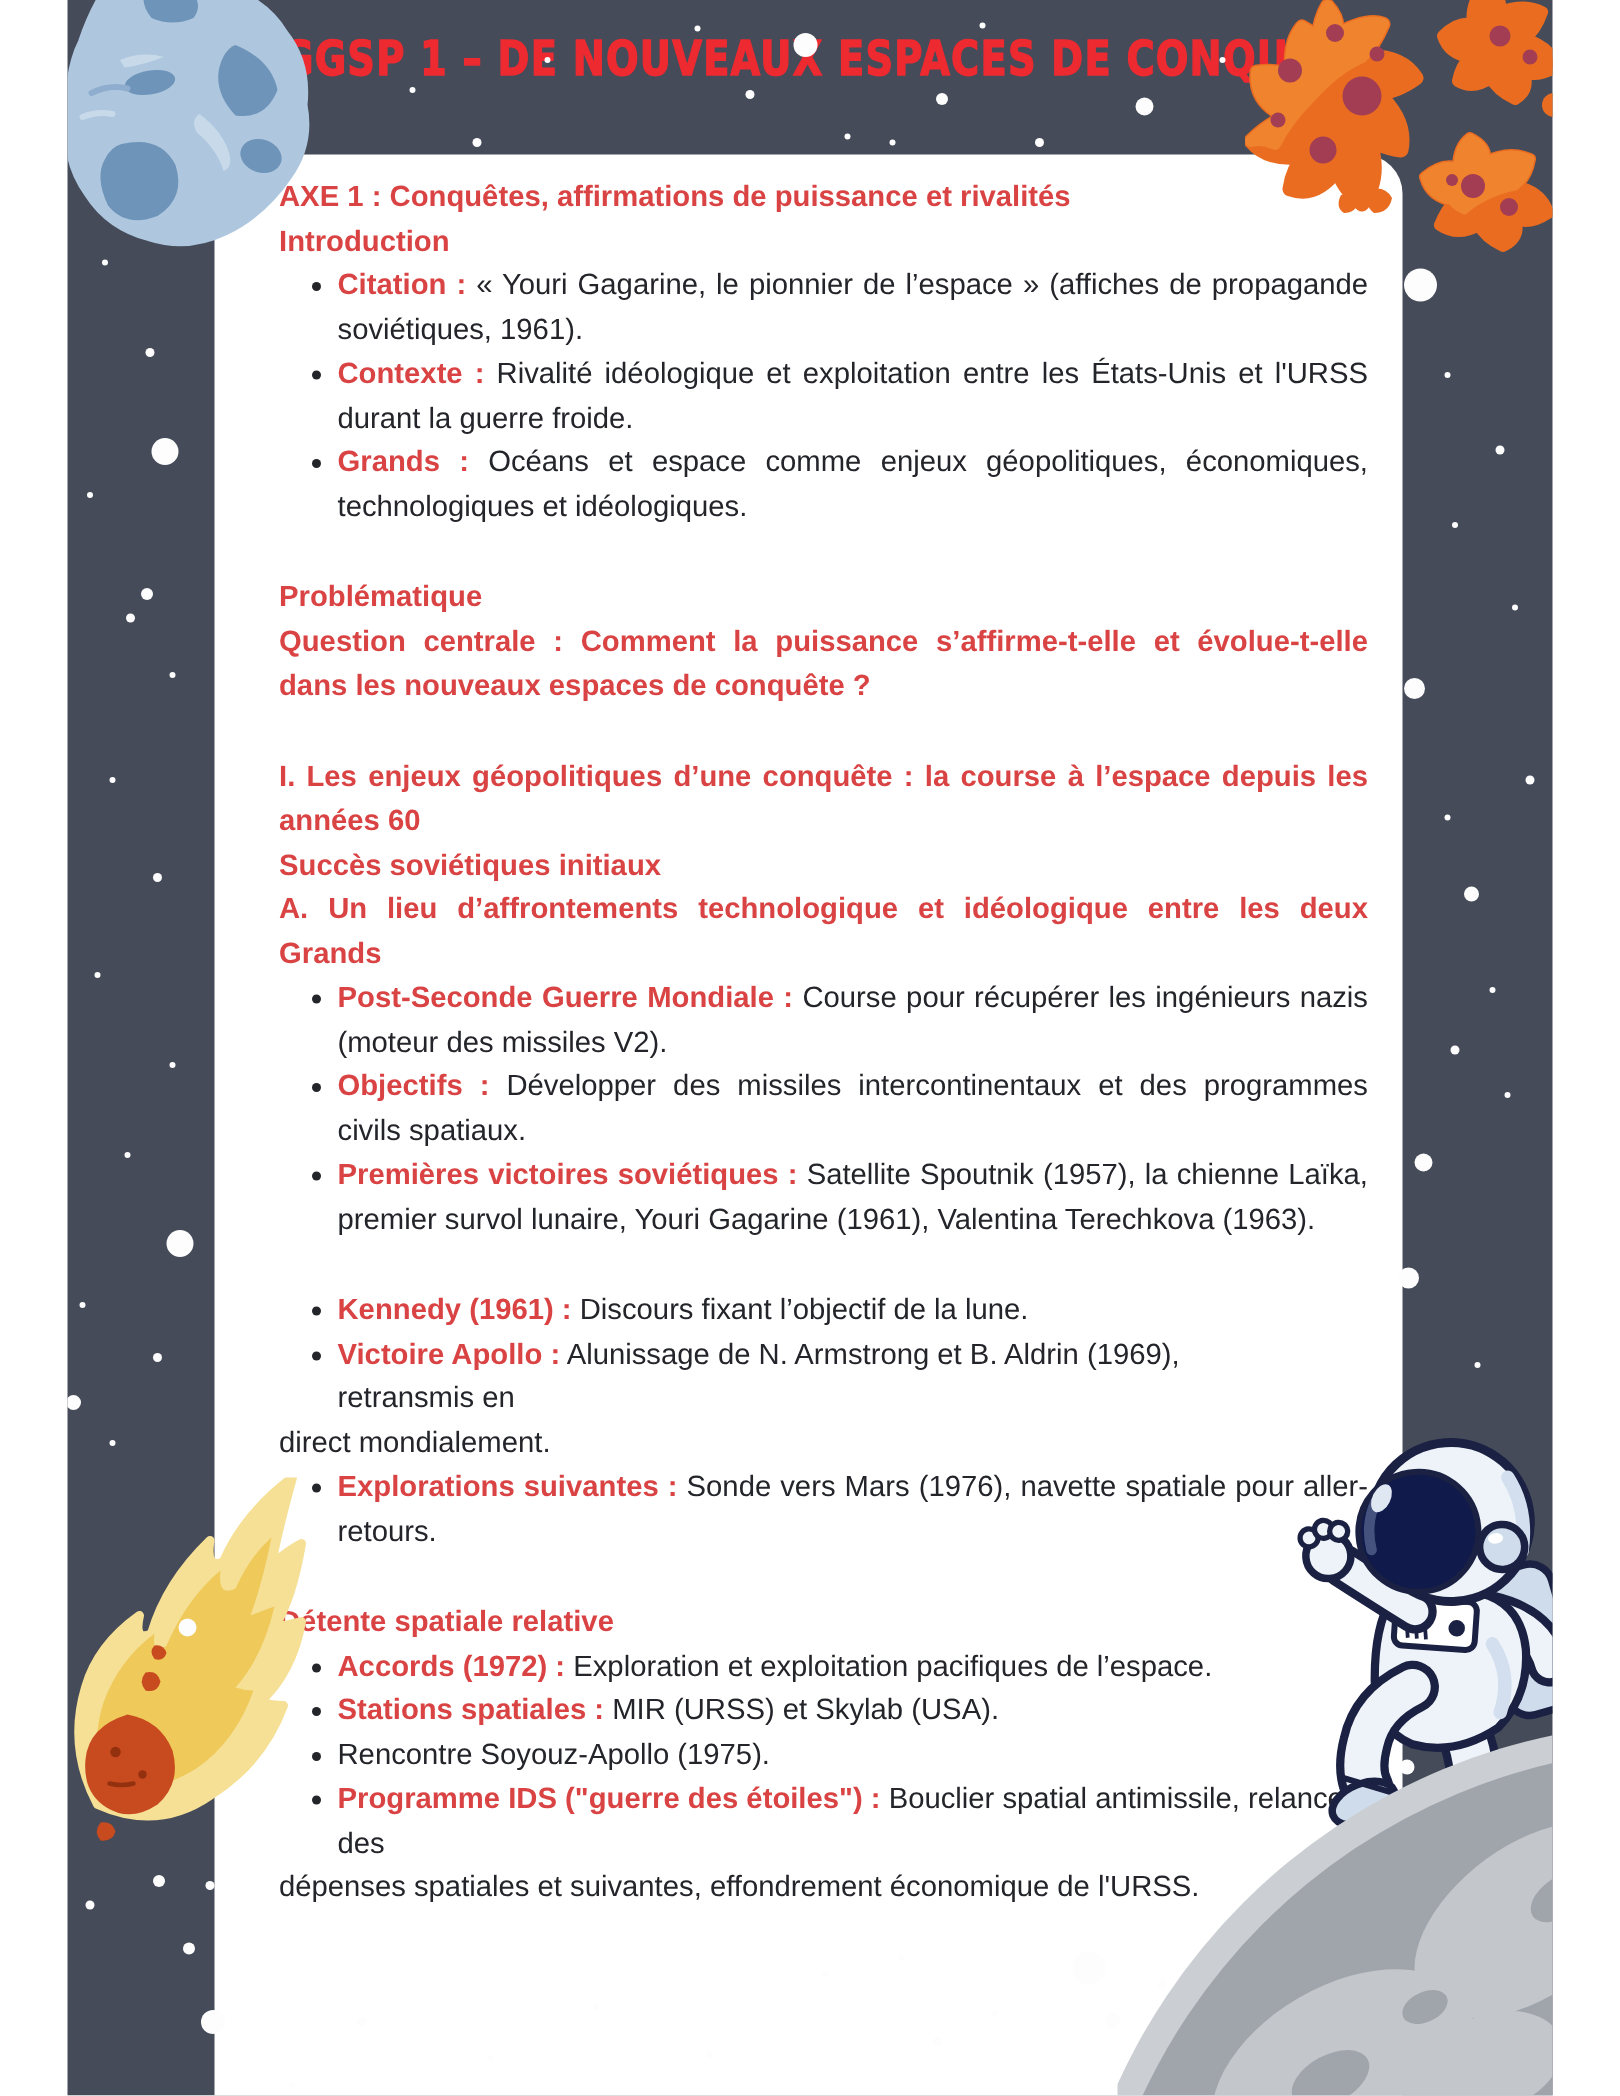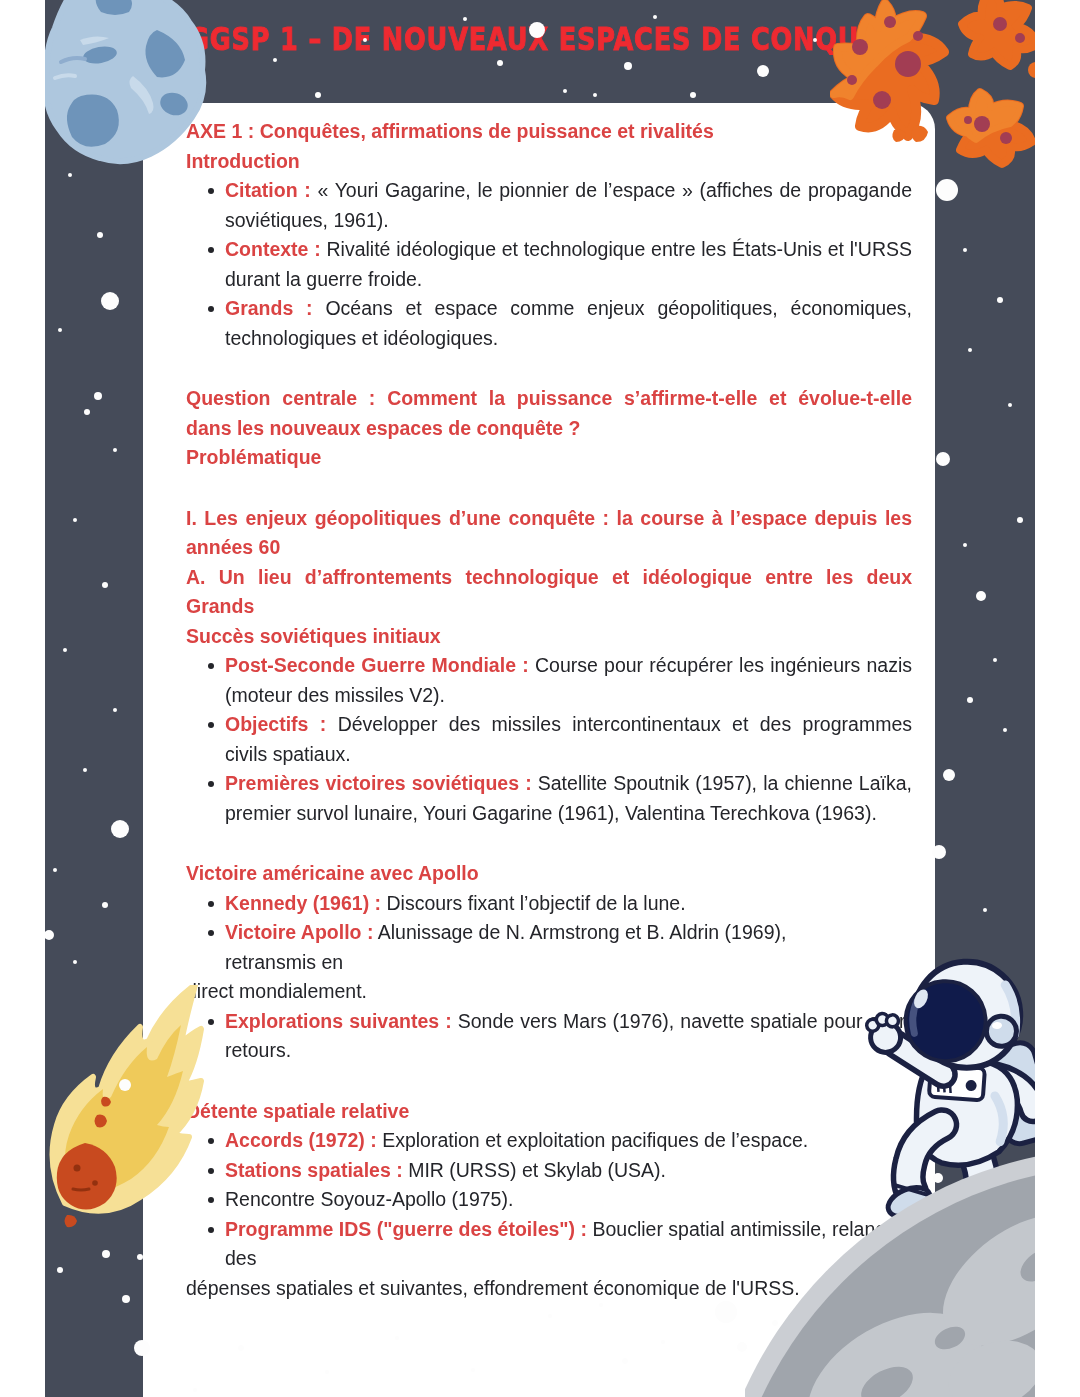--- a/index.html
+++ b/index.html
@@ -58,56 +58,55 @@
     <div class="section">
       <p class="h">AXE 1 : Conquêtes, affirmations de puissance et rivalités</p>
       <p class="h">Introduction</p>
       <ul class="bullets">
         <li class="bullet">
             <span class="bdot"></span>
           <p><span class="lead">Citation :</span><span> « Youri Gagarine, le pionnier de l’espace » (affiches de propagande soviétiques, 1961).</span></p>
           </li>
         <li class="bullet">
             <span class="bdot"></span>
-          <p><span class="lead">Contexte :</span><span> Rivalité idéologique et technologique entre les États-Unis et l'URSS durant la guerre froide.</span></p>
+          <p><span class="lead">Contexte :</span><span> Rivalité idéologique et exploitation entre les États-Unis et l'URSS durant la guerre froide.</span></p>
           </li>
         <li class="bullet">
             <span class="bdot"></span>
           <p><span class="lead">Grands :</span><span> Océans et espace comme enjeux géopolitiques, économiques, technologiques et idéologiques.</span></p>
           </li>
       </ul>
     </div>
 
     <div class="section">
+      <p class="h">Problématique</p>
       <p class="h">Question centrale : Comment la puissance s’affirme-t-elle et évolue-t-elle dans les nouveaux espaces de conquête ?</p>
-      <p class="h">Problématique</p>
     </div>
 
     <div class="section">
       <p class="h">I. Les enjeux géopolitiques d’une conquête : la course à l’espace depuis les années 60</p>
+      <p class="h">Succès soviétiques initiaux</p>
       <p class="h">A. Un lieu d’affrontements technologique et idéologique entre les deux Grands</p>
-      <p class="h">Succès soviétiques initiaux</p>
       <ul class="bullets">
         <li class="bullet">
             <span class="bdot"></span>
           <p><span class="lead">Post-Seconde Guerre Mondiale :</span><span> Course pour récupérer les ingénieurs nazis (moteur des missiles V2).</span></p>
           </li>
         <li class="bullet">
             <span class="bdot"></span>
           <p><span class="lead">Objectifs :</span><span> Développer des missiles intercontinentaux et des programmes civils spatiaux.</span></p>
           </li>
         <li class="bullet">
             <span class="bdot"></span>
           <p><span class="lead">Premières victoires soviétiques :</span><span> Satellite Spoutnik (1957), la chienne Laïka, premier survol lunaire, Youri Gagarine (1961), Valentina Terechkova (1963).</span></p>
           </li>
       </ul>
     </div>
 
     <div class="section">
-      <p class="h">Victoire américaine avec Apollo</p>
       <ul class="bullets">
         <li class="bullet">
             <span class="bdot"></span>
           <p><span class="lead">Kennedy (1961) :</span><span> Discours fixant l’objectif de la lune.</span></p>
           </li>
         <li class="bullet">
             <span class="bdot"></span>
           <p><span class="lead">Victoire Apollo :</span><span> Alunissage de N. Armstrong et B. Aldrin (1969),</span><span class="l2">retransmis en</span></p>
           </li>
       </ul>

